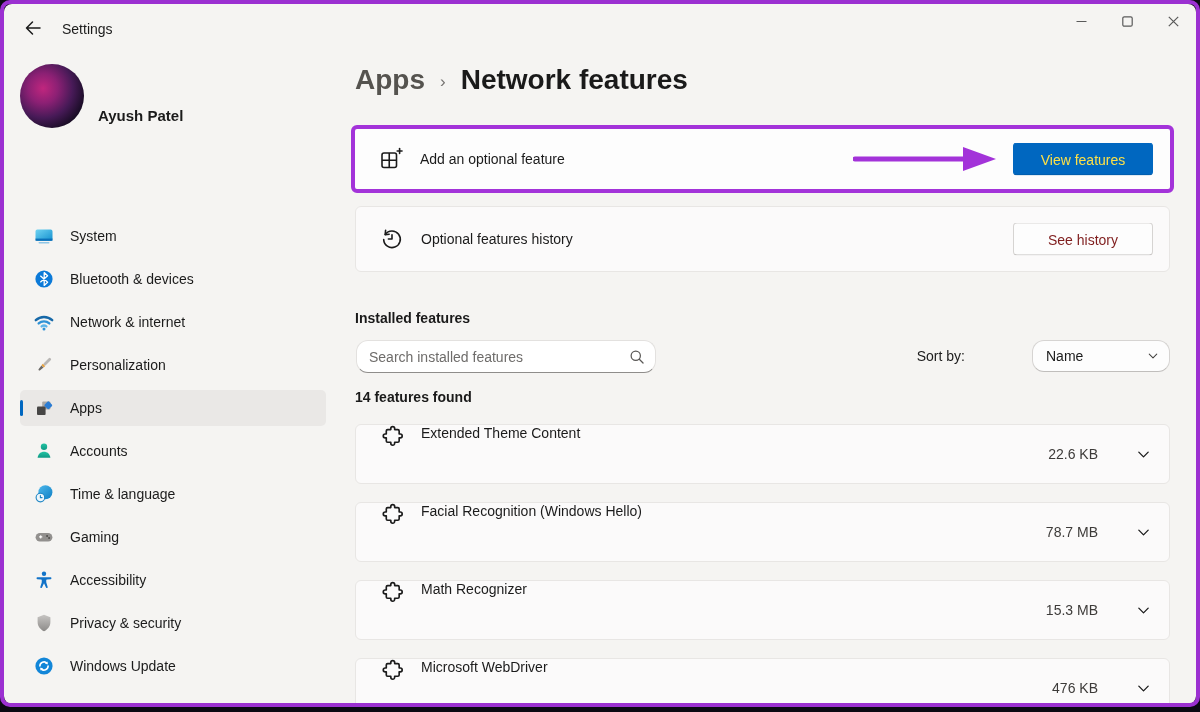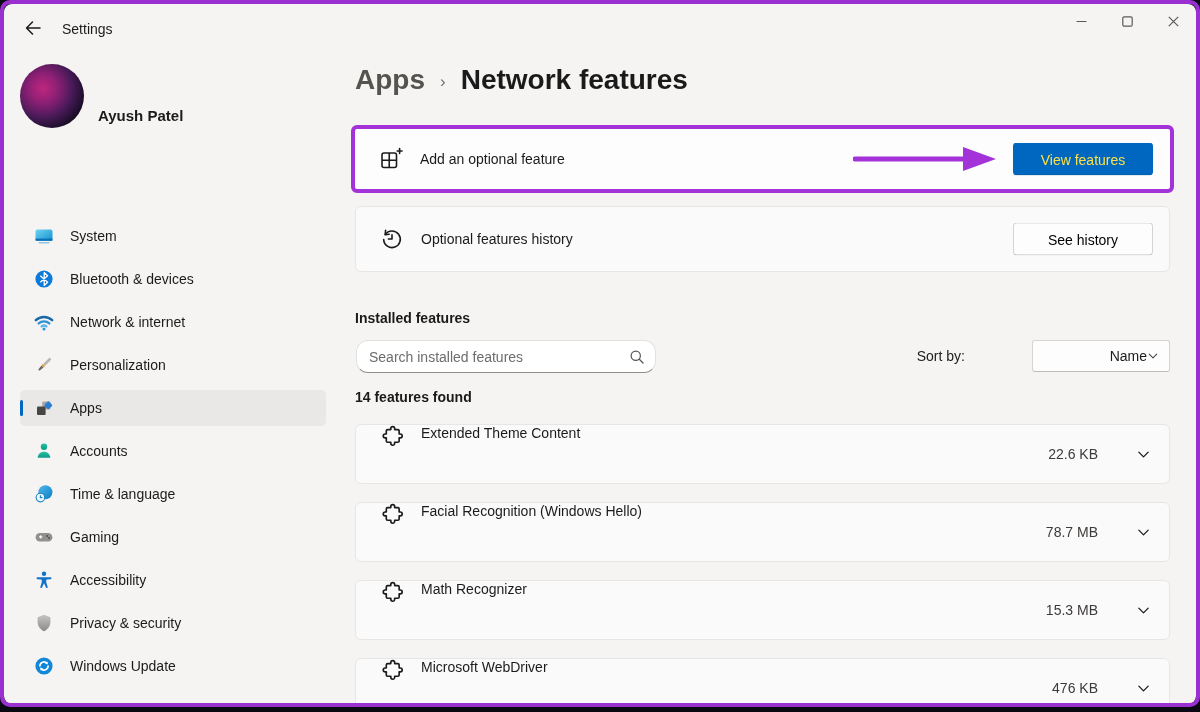--- a/index.html
+++ b/index.html
@@ -94,21 +94,21 @@
 
   .btn-primary {
     position:absolute; right:17px; top:50%; transform:translateY(-50%);
     width:140px; height:33px; background:#0067c0; border:1px solid #0067c0;
     border-bottom-color:#00569f; border-radius:4px; color:#fde047; font-size:14px;
     font-family:"Liberation Sans", sans-serif; cursor:pointer;margin-left:40px;
   }
   .btn-secondary {
     position:absolute; right:16px; top:50%; transform:translateY(-50%);
     width:140px; height:33px; background:#fdfdfd; border:1px solid #d6d4d2;
-    border-bottom-color:#c0bebc; border-radius:4px; color:#000000; font-size:14px;
+    border-bottom-color:#c0bebc; border-radius:4px; color:#7f1d1d; font-size:14px;
     font-family:"Liberation Sans", sans-serif; cursor:pointer;
   }
   .annotation-arrow { position:absolute; right:172px; top:50%; transform:translateY(-50%); width:145px; height:30px; }
 
   .section-heading { position:absolute; left:0; font-size:14px; font-weight:bold; color:#1a1a1a; }
   .installed-heading { top:262px; }
   .results-count { top:341px; }
 
   .search-installed {
     position:absolute; left:1px; top:292px; width:300px; height:33px;
@@ -117,22 +117,22 @@
   }
   .search-installed input {
     flex:1; border:none; outline:none; background:transparent;
     font-size:14px; font-family:"Liberation Sans", sans-serif; color:#1b1b1b;
   }
   .search-installed input::placeholder { color:#6e6c6a; }
 
   .sort-label { position:absolute; right:205px; top:300px; font-size:14px; color:#1b1b1b; }
   .sort-dropdown {
     position:absolute; right:0; top:292px; width:138px; height:32px;
-    background:#fdfdfd; border:1px solid #d6d4d2; border-bottom-color:#c0bebc; border-radius:3px;
-    display:flex; align-items:center; padding:0 10px 0 13px; cursor:pointer;text-align:right;
+    background:#fdfdfd; border:1px solid #d6d4d2; border-bottom-color:#c0bebc; border-radius:12px;
+    display:flex; align-items:center; padding:0 10px 0 13px; cursor:pointer;
   }
   .sort-value { flex:1; font-size:14px; color:#1b1b1b; }
 
   .feature-list { position:absolute; left:0; top:376px; width:815px; display:flex; flex-direction:column; gap:18px; }
   .feature-row {
     height:60px; background:#fbfafa; border:1px solid #e8e6e4; border-radius:6px;
     display:flex; padding:0 18px 0 26px; cursor:pointer;
   }
   .feature-icon { width:22px; height:22px; display:flex; }
   .feature-name { margin-left:17px; font-size:14px; color:#1b1b1b; }

